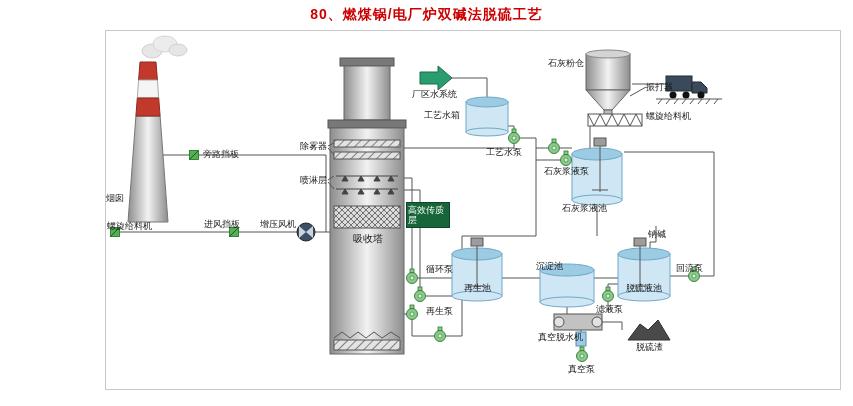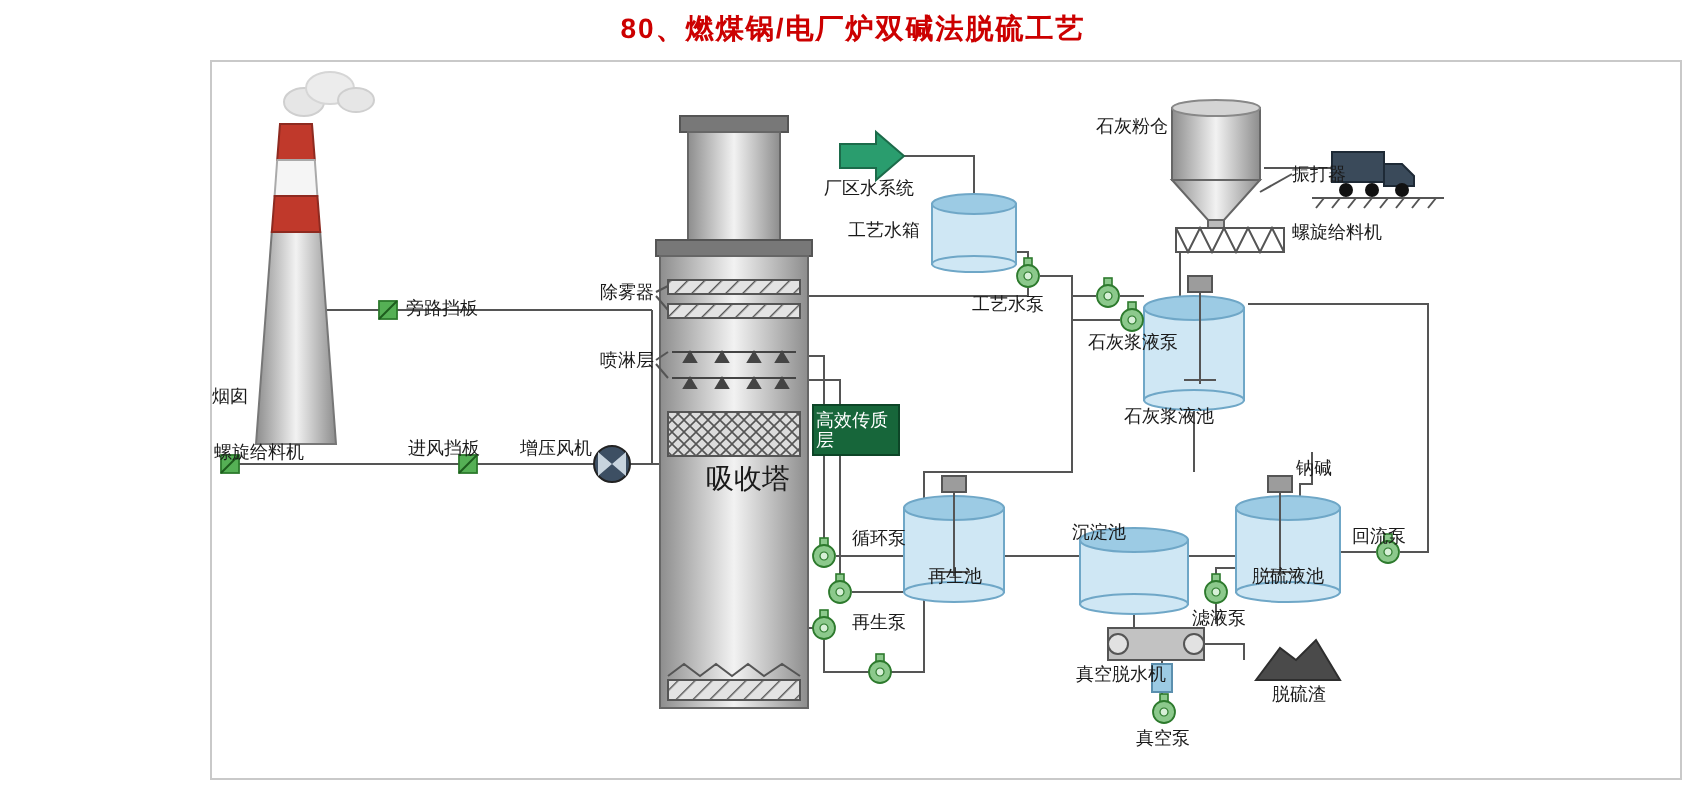--- a/index.html
+++ b/index.html
@@ -184,21 +184,21 @@
   </svg>
 
   <div class="lbl" style="left:106px;top:193px">烟囱</div>
   <div class="lbl" style="left:203px;top:149px">旁路挡板</div>
   <div class="lbl" style="left:107px;top:221px">螺旋给料机</div>
   <div class="lbl" style="left:204px;top:219px">进风挡板</div>
   <div class="lbl" style="left:260px;top:219px">增压风机</div>
   <div class="lbl" style="left:300px;top:141px">除雾器</div>
   <div class="lbl" style="left:300px;top:175px">喷淋层</div>
   <div class="badge" style="left:406px;top:202px">高效传质层</div>
-  <div class="lbl" style="left:353px;top:234px;font-size:14px">吸收塔</div>
+  <div class="lbl" style="left:353px;top:234px;font-size:10px">吸收塔</div>
   <div class="lbl" style="left:412px;top:89px">厂区水系统</div>
   <div class="lbl" style="left:424px;top:110px">工艺水箱</div>
   <div class="lbl" style="left:486px;top:147px">工艺水泵</div>
   <div class="lbl" style="left:548px;top:58px">石灰粉仓</div>
   <div class="lbl" style="left:646px;top:82px">振打器</div>
   <div class="lbl" style="left:646px;top:111px">螺旋给料机</div>
   <div class="lbl" style="left:544px;top:166px">石灰浆液泵</div>
   <div class="lbl" style="left:562px;top:203px">石灰浆液池</div>
   <div class="lbl" style="left:648px;top:229px">钠碱</div>
   <div class="lbl" style="left:426px;top:264px">循环泵</div>

